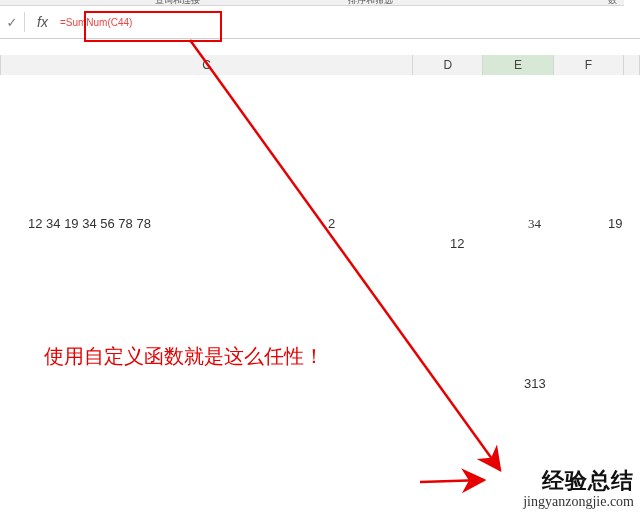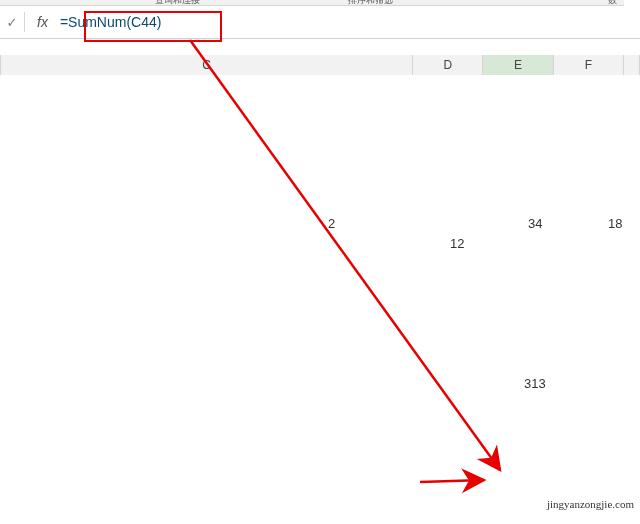--- a/index.html
+++ b/index.html
@@ -52,22 +52,22 @@
   }
   .fx {
     font-style: italic;
     font-family: Liberation Sans, sans-serif;
     font-size: 14px;
     color: #555;
     padding: 0 8px 0 12px;
   }
   .formula-input {
     flex: 1;
-    font-size: 14px;
-    color: #0c4a6e;
+    font-size: 10px;
+    color: #ef4444;
     padding: 2px 4px;
     font-family: Arial, sans-serif;
   }
   .formula-highlight {
     position: absolute;
     top: 11px;
     left: 84px;
     width: 134px;
     height: 27px;
     border: 2px solid #e60000;
@@ -141,21 +141,21 @@
     text-align: right;
     font-family: "SimSun", serif;
   }
   .watermark .cn {
     font-size: 22px;
     font-weight: bold;
     color: #111;
     letter-spacing: 1px;
   }
   .watermark .en {
-    font-size: 11px;
+    font-size: 14px;
     color: #333;
     margin-top: -2px;
   }
 </style>
 </head>
 <body>
 
 <div class="ribbon-strip">
   <span class="frag" style="left:-4px"></span>
   <span class="frag" style="left:155px">查询和连接</span>
@@ -175,37 +175,40 @@
   <div class="col-h col-B"></div>
   <div class="col-h col-C">C</div>
   <div class="col-h col-D">D</div>
   <div class="col-h col-E sel">E</div>
   <div class="col-h col-F">F</div>
   <div class="col-h col-G"></div>
 </div>
 
 <div class="sheet">
 
+  <div class="cell" style="left:28px; top:140px;">12  34   19  34   56   78     78</div>
   <div class="cell" style="left:328px; top:140px;">2</div>
   <div class="cell" style="left:450px; top:140px;margin-top:20px;">12</div>
-  <div class="cell" style="left:528px; top:140px;">34</div>
-  <div class="cell" style="left:608px; top:140px;">18</div>
+  <div class="cell" style="left:528px; top:140px;font-family:Liberation Serif, serif;">34</div>
+  <div class="cell" style="left:608px; top:140px;">19</div>
 
   <div class="cell" style="left:524px; top:300px;">313</div>
 
+  <div class="annotation" style="left:44px; top:268px;">使用自定义函数就是这么任性！</div>
 
 </div>
 
 <svg class="arrows" viewBox="0 0 640 524">
   <defs>
     <marker id="ah" markerWidth="12" markerHeight="12" refX="9" refY="5" orient="auto">
       <path d="M0,0 L10,5 L0,10 L3,5 Z" fill="#e60000"></path>
     </marker>
   </defs>
 
   <line x1="190" y1="40" x2="500" y2="470" stroke="#e60000" stroke-width="2.5" marker-end="url(#ah)"></line>
 
   <line x1="420" y1="482" x2="484" y2="480" stroke="#e60000" stroke-width="2.5" marker-end="url(#ah)"></line>
 </svg>
 
 <div class="watermark">
+  <div class="cn">经验总结</div>
   <div class="en">jingyanzongjie.com</div>
 </div>
 
 </body></html>

